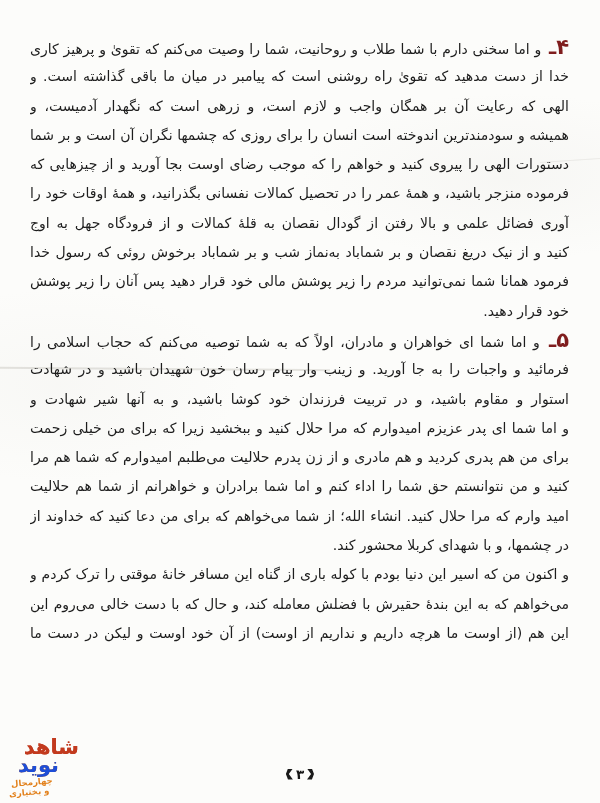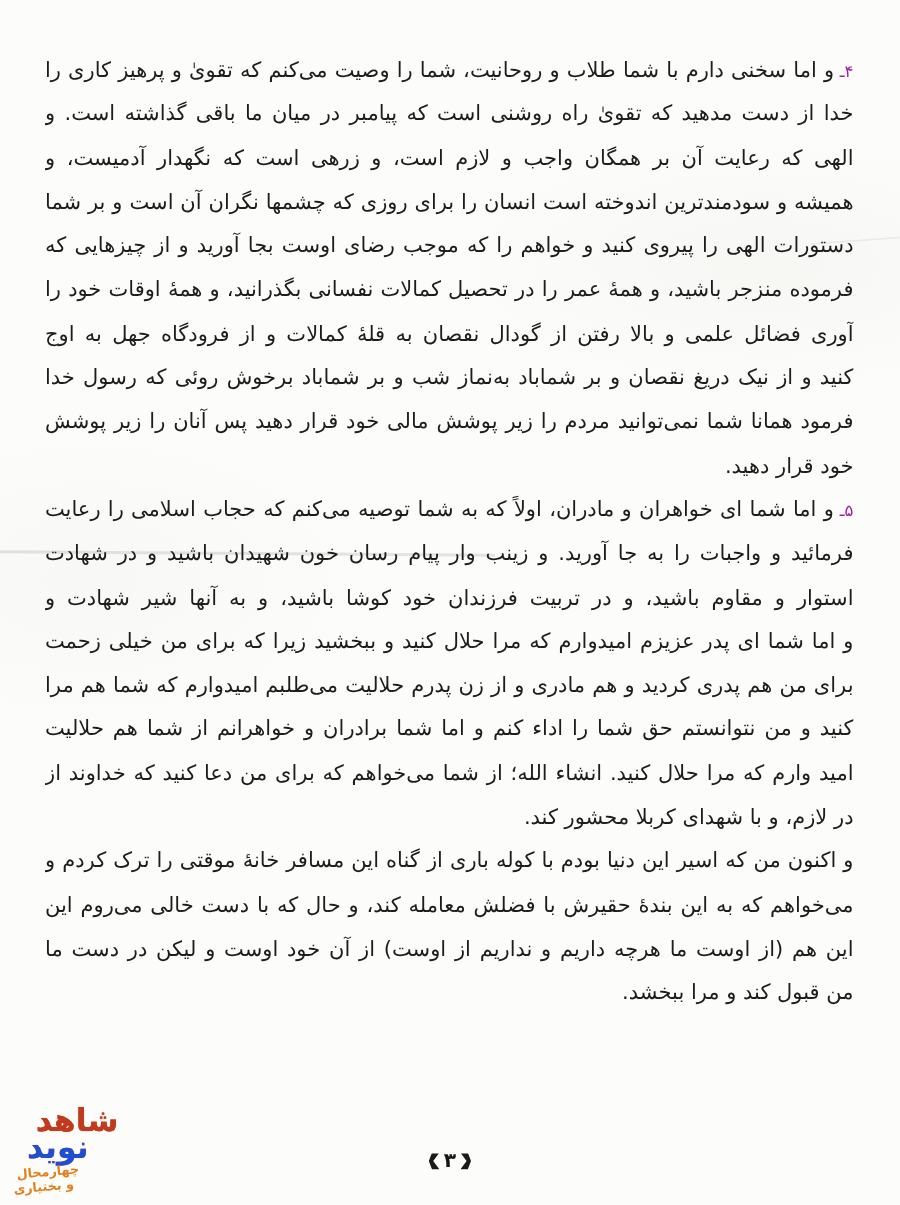--- a/index.html
+++ b/index.html
@@ -49,23 +49,23 @@
     line-height: 29.3px;
     overflow: hidden;
     text-align: justify;
     text-align-last: justify;
     white-space: normal;
   }
   .line.last {
     text-align-last: right;
   }
   .pnum {
-    font-weight: normal;
-    font-size: 11px;
-    color: #a21caf;
+    font-weight: bold;
+    font-size: 21px;
+    color: #7f1d1d;
   }
 
   .page-number {
     position: absolute;
     top: 766px; left: 0;
     width: 100%;
     display: flex;
     justify-content: center;
     align-items: center;
     gap: 2px;
@@ -138,27 +138,26 @@
       <div class="para">
         <div class="line"><b class="pnum">۵ـ </b>و اما شما ای خواهران و مادران، اولاً که به شما توصیه می‌کنم که حجاب اسلامی را رعایت</div>
         <div class="line">فرمائید و واجبات را به جا آورید. و زینب وار پیام رسان خون شهیدان باشید و در شهادت عزیزانتان</div>
         <div class="line">استوار و مقاوم باشید، و در تربیت فرزندان خود کوشا باشید، و به آنها شیر شهادت و استقامت و</div>
       </div>
       <div class="para">
         <div class="line">و اما شما ای پدر عزیزم امیدوارم که مرا حلال کنید و ببخشید زیرا که برای من خیلی زحمت کشیده و</div>
         <div class="line">برای من هم پدری کردید و هم مادری و از زن پدرم حلالیت می‌طلبم امیدوارم که شما هم مرا حلال</div>
         <div class="line">کنید و من نتوانستم حق شما را اداء کنم و اما شما برادران و خواهرانم از شما هم حلالیت می‌طلبم و</div>
         <div class="line">امید وارم که مرا حلال کنید. انشاء الله؛ از شما می‌خواهم که برای من دعا کنید که خداوند از گناهان من</div>
-        <div class="line last">در لازم، و با شهدای کربلا محشور کند.</div>
+        <div class="line last">در چشمها، و با شهدای کربلا محشور کند.</div>
       </div>
       <div class="para">
         <div class="line">و اکنون من که اسیر این دنیا بودم با کوله باری از گناه این مسافر خانهٔ موقتی را ترک کردم و از خداوند</div>
         <div class="line">می‌خواهم که به این بندهٔ حقیرش با فضلش معامله کند، و حال که با دست خالی می‌روم این جان را که</div>
         <div class="line">این هم (از اوست ما هرچه داریم و نداریم از اوست) از آن خود اوست و لیکن در دست ما امانتی بود از</div>
-        <div class="line last">من قبول کند و مرا ببخشد.</div>
       </div>
     </div>
 
   <div class="page-number">
     <span class="pn-deco"></span>
     <span class="pn-digit">۳</span>
     <span class="pn-deco right"></span>
   </div>
 
   <div class="logo">

